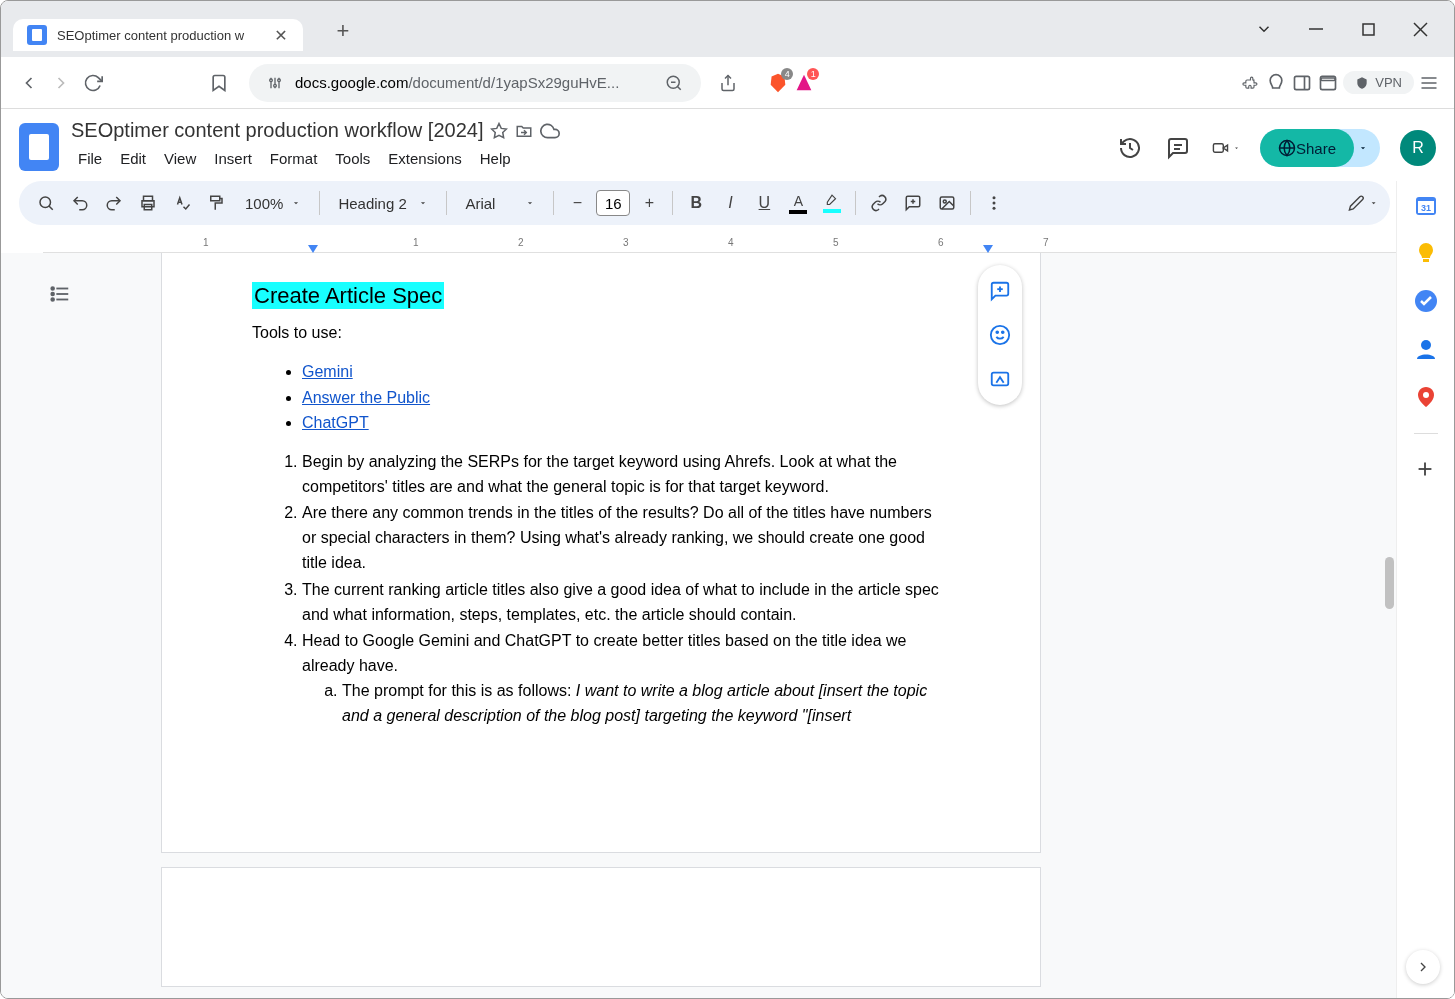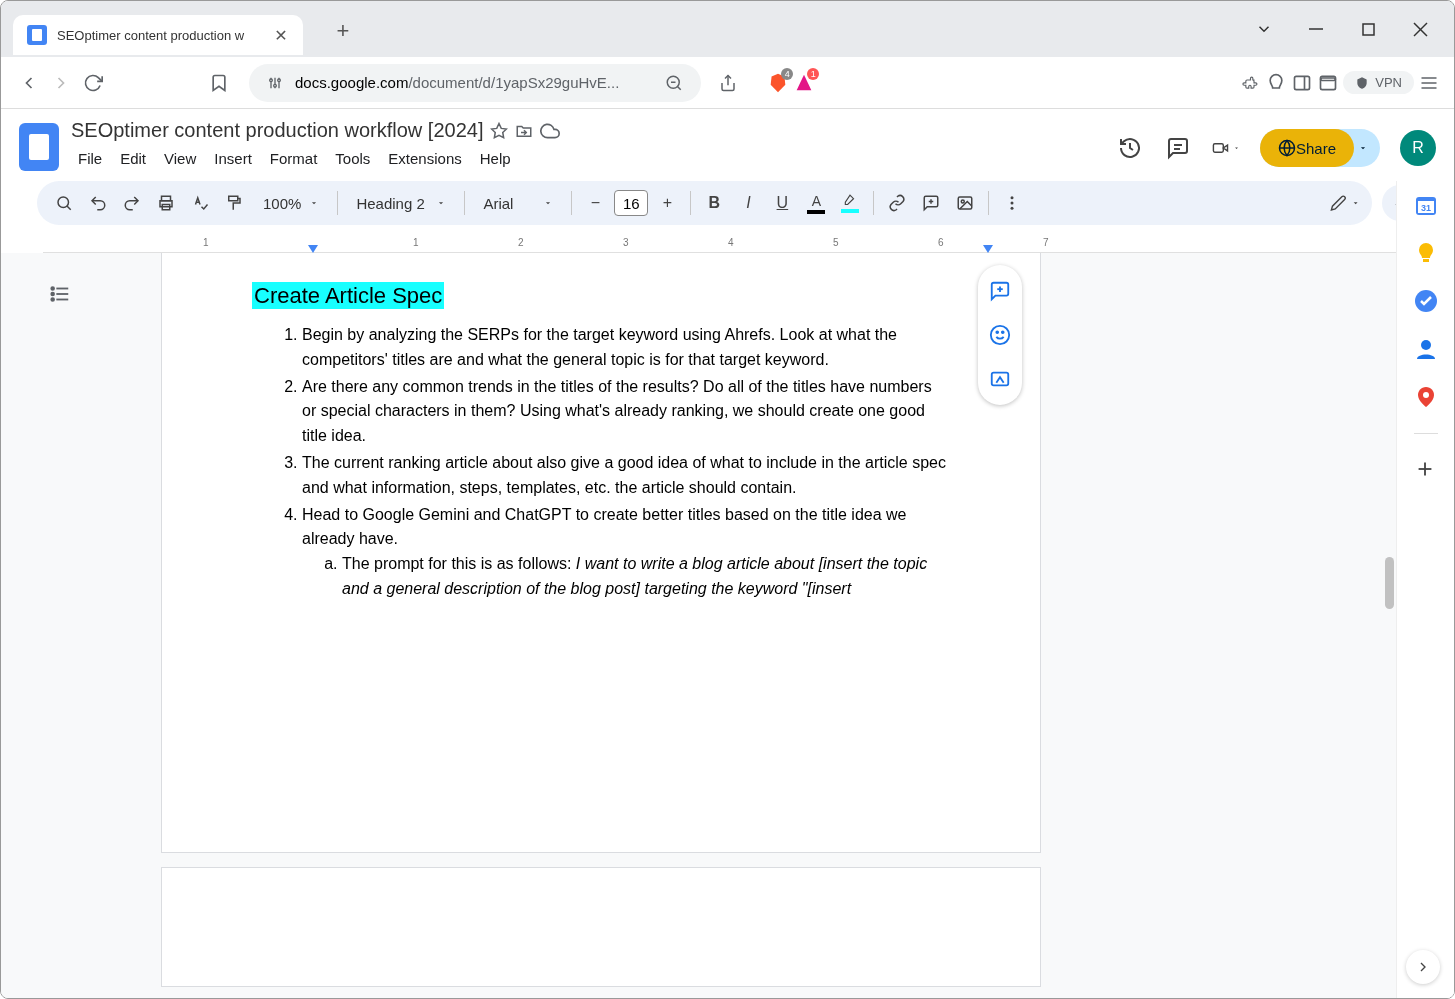--- a/index.html
+++ b/index.html
@@ -1,20 +1,20 @@
 <!DOCTYPE html>
 <html><head>
 <meta charset="utf-8">
 <style>
 * { margin: 0; padding: 0; box-sizing: border-box; }
 body { font-family: Arial, sans-serif; background: #fff; overflow: hidden; width: 1455px; height: 999px; position: relative; border: 1px solid #999; border-radius: 8px; }
 
 
 .browser-chrome { background: #e8eaed; height: 56px; display: flex; align-items: center; padding: 0 12px; gap: 4px; }
-.tab { background: #fff; border-radius: 10px 10px 0 0; height: 40px; display: flex; align-items: center; padding: 0 14px; gap: 10px; min-width: 290px; margin-top: 12px; }
+.tab { background: #fff; border-radius: 10px 10px 0 0; height: 32px; display: flex; align-items: center; padding: 0 14px; gap: 10px; min-width: 290px; margin-top: 12px; }
 .tab-icon { width: 20px; height: 20px; background: #4285f4; border-radius: 3px; display: flex; align-items: center; justify-content: center; }
 .tab-icon::after { content: ''; width: 10px; height: 12px; background: #fff; border-radius: 1px; }
 .tab-title { font-size: 13px; color: #333; flex: 1; white-space: nowrap; overflow: hidden; text-overflow: ellipsis; }
 .tab-close { width: 16px; height: 16px; display: flex; align-items: center; justify-content: center; color: #555; cursor: pointer; font-size: 16px; }
 .new-tab { width: 32px; height: 32px; display: flex; align-items: center; justify-content: center; color: #555; font-size: 22px; margin-left: 20px; margin-top: 4px; cursor: pointer; }
 .win-controls { margin-left: auto; display: flex; gap: 28px; align-items: center; padding-right: 10px; }
 .win-btn { width: 24px; height: 24px; display: flex; align-items: center; justify-content: center; cursor: pointer; }
 
 
 .address-bar { background: #fff; height: 52px; display: flex; align-items: center; padding: 0 14px; gap: 4px; border-bottom: 1px solid #ddd; }
@@ -33,27 +33,27 @@
 .docs-logo { width: 40px; height: 48px; background: #4285f4; border-radius: 6px; margin-top: 4px; display: flex; align-items: center; justify-content: center; }
 .docs-logo::after { content:''; width: 20px; height: 26px; background: #fff; border-radius: 2px; }
 .docs-title-area { flex: 1; }
 .doc-title-row { display: flex; align-items: center; gap: 7px; }
 .doc-title { font-size: 20px; color: #333; }
 .title-icon { color: #5f6368; cursor: pointer; }
 .menubar { display: flex; gap: 4px; margin-top: 4px; }
 .menu-item { font-size: 15px; color: #202124; padding: 4px 7px; cursor: pointer; border-radius: 4px; }
 .docs-header-right { display: flex; align-items: center; gap: 20px; margin-top: 10px; }
 .hdr-btn { width: 28px; height: 28px; display: flex; align-items: center; justify-content: center; cursor: pointer; color: #444; }
-.share-btn { background: #eab308; border-radius: 40px; padding: 10px 18px; font-size: 15px; color: #001d35; display: flex; align-items: center; cursor: pointer; }
+.share-btn { background: #14b8a6; border-radius: 40px; padding: 10px 18px; font-size: 15px; color: #001d35; display: flex; align-items: center; cursor: pointer; }
 .share-wrap { display: flex; align-items: center; background: #c2e7ff; border-radius: 40px; }
 .share-drop { padding: 10px 12px 10px 4px; cursor: pointer; color: #001d35; }
 .avatar { width: 36px; height: 36px; border-radius: 50%; background: #00897b; color: #fff; display: flex; align-items: center; justify-content: center; font-size: 16px; font-weight: 500; cursor: pointer; }
 
 
-.toolbar-wrap { padding: 10px 36px; display: flex; align-items: center; gap: 10px; }
+.toolbar-wrap { padding: 10px 18px; display: flex; align-items: center; gap: 10px; }
 .toolbar { background: #edf2fa; border-radius: 24px; height: 44px; display: flex; align-items: center; padding: 0 12px; gap: 4px; flex: 1; }
 .tb-btn { width: 30px; height: 30px; display: flex; align-items: center; justify-content: center; border-radius: 4px; cursor: pointer; color: #444; }
 .tb-sep { width: 1px; height: 24px; background: #c7c7c7; margin: 0 4px; }
 .tb-text { font-size: 15px; color: #333; padding: 0 10px; cursor: pointer; display: flex; align-items: center; gap: 8px; }
 .tb-input { width: 34px; height: 26px; border: 1px solid #888; border-radius: 4px; text-align: center; font-size: 15px; background: #fff; }
 .collapse-btn { width: 36px; height: 36px; border-radius: 50%; display: flex; align-items: center; justify-content: center; cursor: pointer; background: #edf2fa; color: #444; }
 
 
 .editor-outer { display: flex; position: relative; height: calc(100% - 236px); }
 .outline-btn { position: absolute; left: 48px; top: 30px; width: 24px; height: 24px; cursor: pointer; color: #5f6368; z-index: 5; }
@@ -481,24 +481,30 @@
             </svg>
           </div>
         <div class="rail-btn">
             <svg width="22" height="22" viewBox="0 0 24 24" fill="none" stroke="#1a73e8" stroke-width="2">
               <rect x="3" y="5" width="18" height="14" rx="2"></rect>
               <path d="M8 16 L12 10 L16 16"></path>
             </svg>
           </div>
       </div>
       <span class="h2-title">Create Article Spec</span>
+      <p class="body-text">Tools to use:</p>
+      <ul class="bullet-list">
+        <li><a href="#">Gemini</a></li>
+        <li><a href="#">Answer the Public</a></li>
+        <li><a href="#">ChatGPT</a></li>
+      </ul>
       <ol class="num-list">
         <li>Begin by analyzing the SERPs for the target keyword using Ahrefs. Look at what the competitors' titles are and what the general topic is for that target keyword.</li>
         <li>Are there any common trends in the titles of the results? Do all of the titles have numbers or special characters in them? Using what's already ranking, we should create one good title idea.</li>
-        <li>The current ranking article about also give a good idea of what to include in the article spec and what information, steps, templates, etc. the article should contain.</li>
+        <li>The current ranking article titles also give a good idea of what to include in the article spec and what information, steps, templates, etc. the article should contain.</li>
         <li><span>Head to Google Gemini and ChatGPT to create better titles based on the title idea we already have.</span>
           <ol class="sub-list">
             <li><span>The prompt for this is as follows: </span><span class="italic">I want to write a blog article about [insert the topic and a general description of the blog post] targeting the keyword "[insert</span></li>
           </ol>
         </li>
       </ol>
     </div>
     <div class="paper2"></div>
   </div>
   <div class="scrollbar-thumb"></div>

